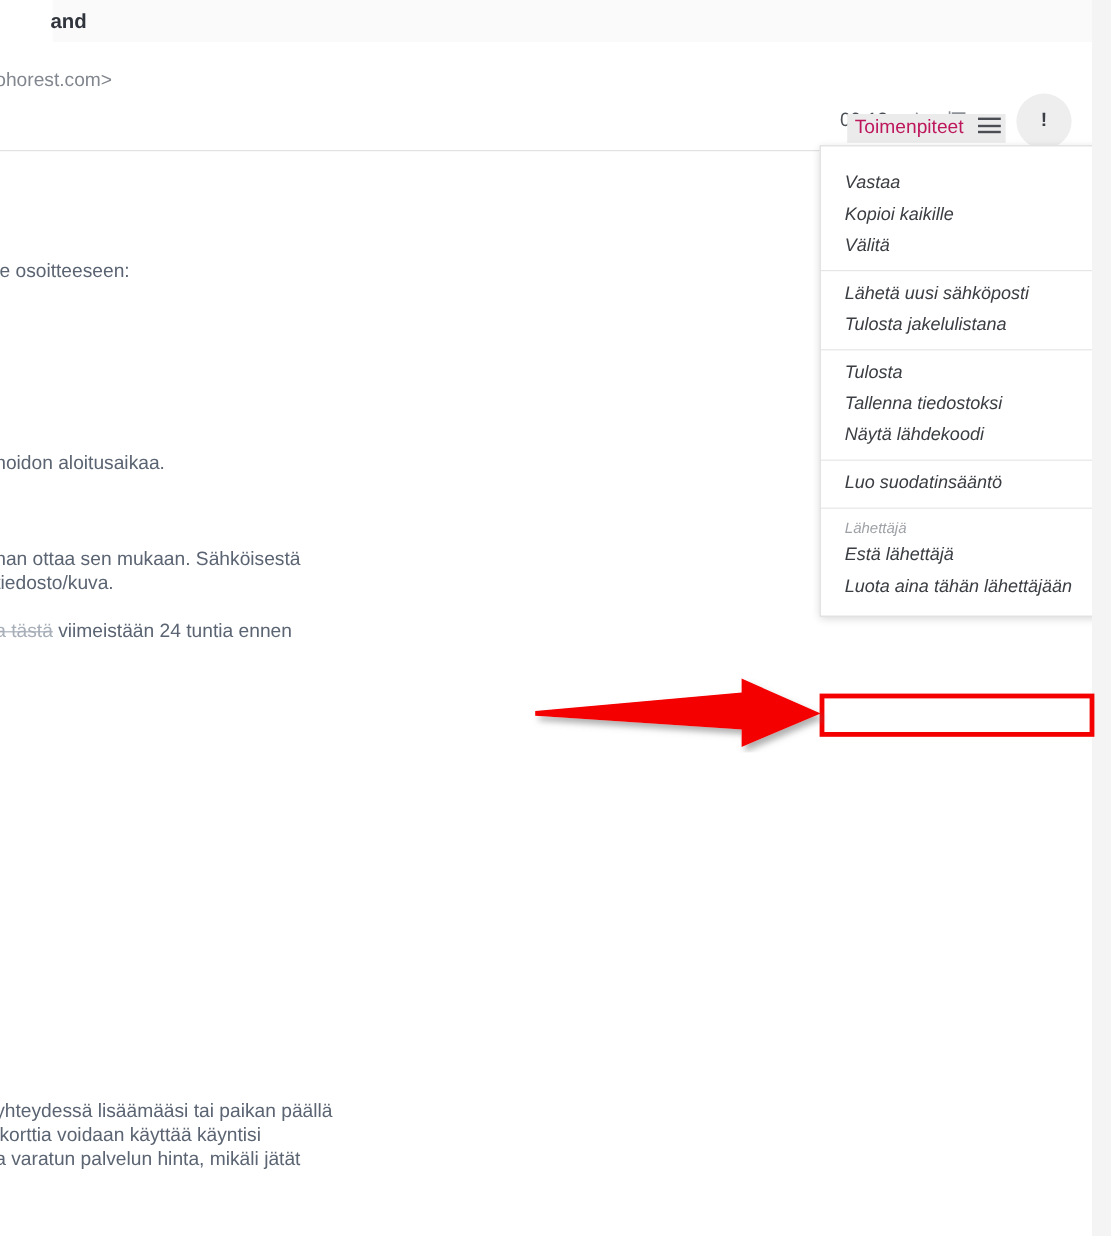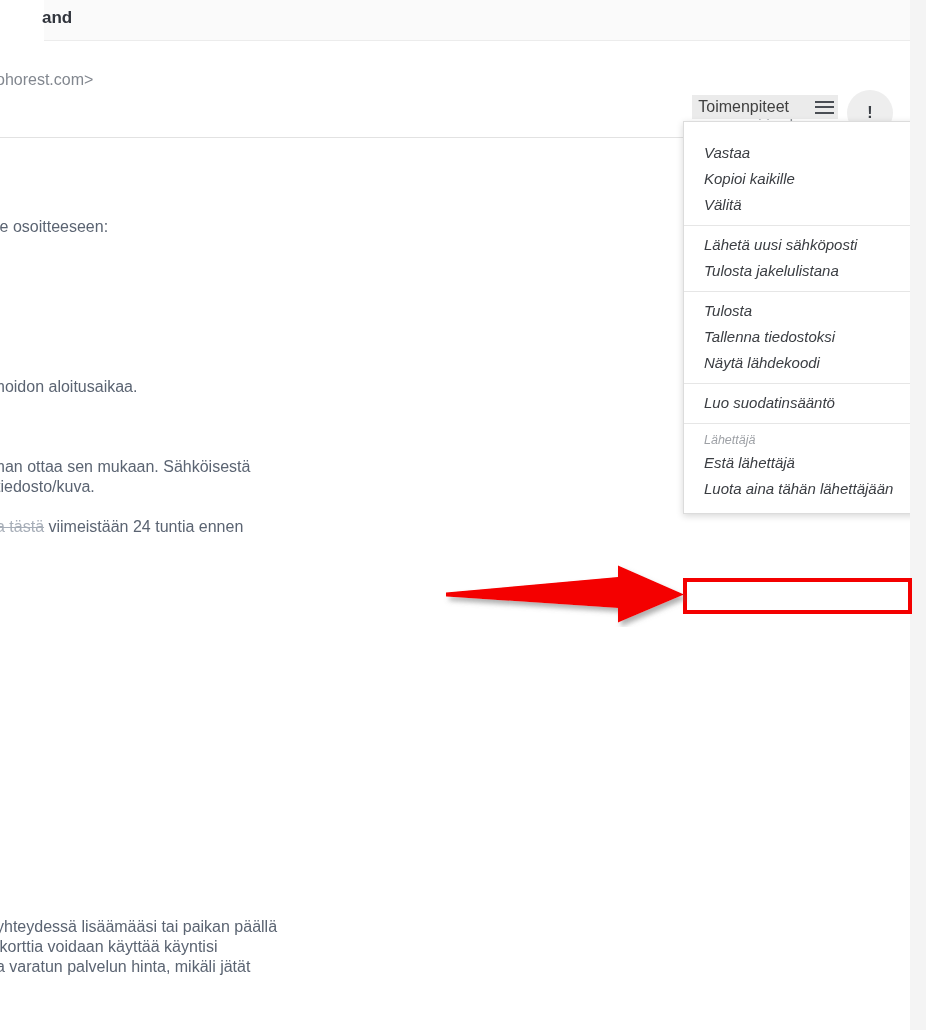--- a/index.html
+++ b/index.html
@@ -56,21 +56,21 @@
     font-weight: bold;
     color: #30343c;
     letter-spacing: 0;
     white-space: nowrap;
   }
 
   
   #message-header {
     position: absolute;
     left: 0;
-    top: 47px;
+    top: 35px;
     width: 910px;
     height: 90px;
     background: #ffffff;
     border-bottom: 1px solid #e2e2e2;
   }
   #sender-address {
     position: absolute;
     left: -4px;
     top: 24px;
     font-size: 16px;
@@ -121,26 +121,26 @@
     font-weight: bold;
     color: #3b3f45;
   }
 
   
   #actions-button {
     position: absolute;
     right: 72px;
     top: 95px;
     display: flex;
-    align-items: center;
-    gap: 26px;
+    align-items: flex-start;
+    gap: 12px;
     padding: 3px 4px 3px 6px;
     background: #ebebeb;
     font-size: 16px;
-    color: #404040;
+    color: #be185d;
     white-space: nowrap;
     cursor: default;
   }
   #actions-button .burger {
     display: inline-flex;
     flex-direction: column;
     justify-content: space-between;
     width: 19px;
     height: 13px;
   }

